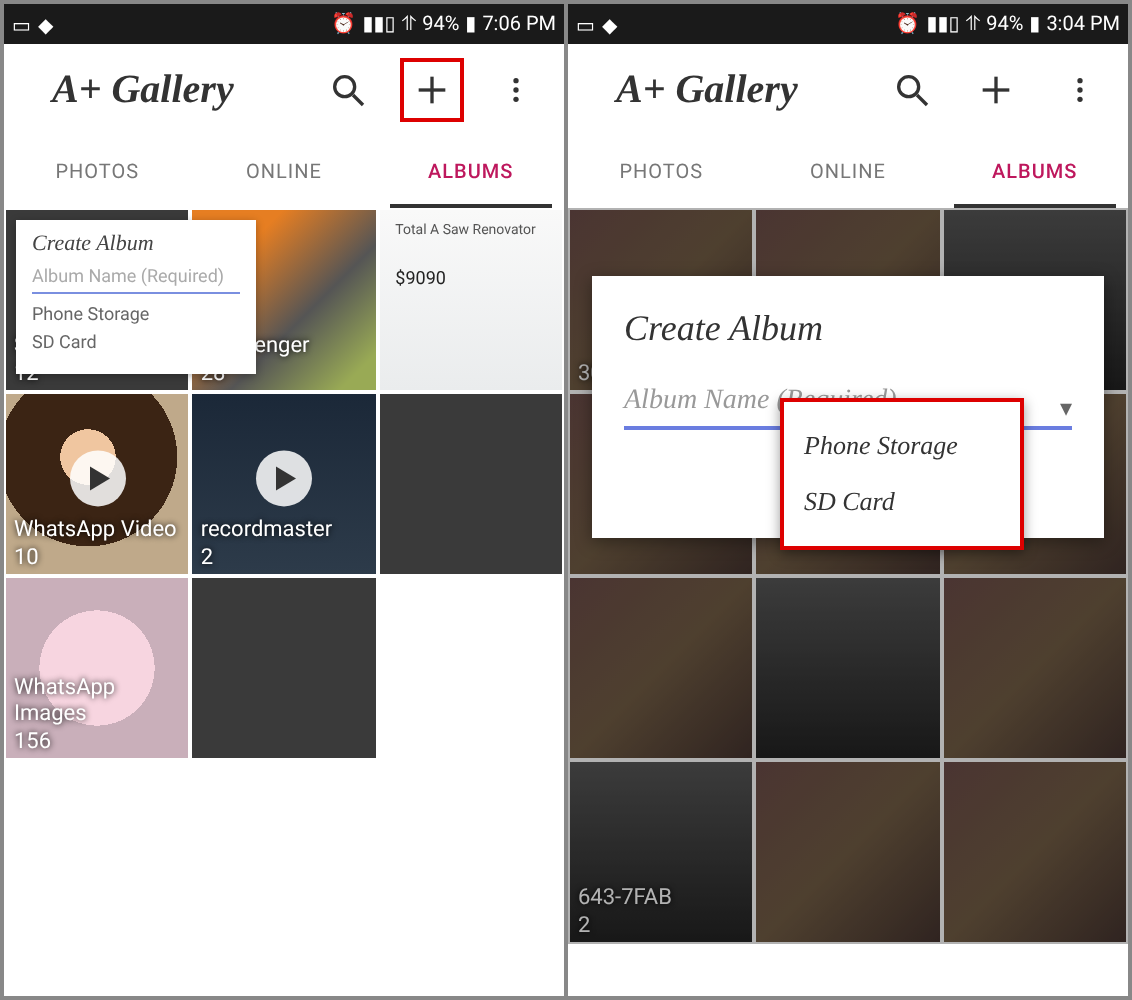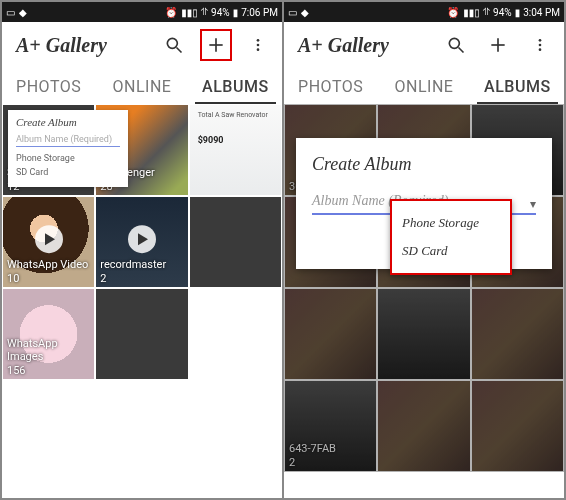--- a/index.html
+++ b/index.html
@@ -32,44 +32,44 @@
     justify-content: space-between;
     padding: 0 4px;
   }
   .statusbar .left, .statusbar .right { display:flex; align-items:center; gap:3px; }
   .statusbar .right span { font-size: 10px; }
   .sb-icon { width:10px; height:10px; display:inline-block; }
   .appbar {
     height: 46px;
     display: flex;
     align-items: center;
-    padding: 0 8px 0 14px;
+    padding: 0 8px 0 24px;
     background:#fff;
   }
   .app-title {
     font-family: "Comic Sans MS", cursive;
     font-size: 20px;
     font-style: italic;
     font-weight: bold;
     color: #333;
     flex: 1;
   }
   .appbar-actions { display:flex; align-items:center; gap:10px; }
   .icon-btn { width:32px; height:32px; display:flex; align-items:center; justify-content:center; color:#333; }
   .highlight-box { border:2px solid #d00; }
   .tabs {
     display:flex;
     height:36px;
     background:#fff;
-    font-size:16px;
+    font-size:10px;
     color:#777;
     letter-spacing:0.5px;
   }
   .tab { flex:1; display:flex; align-items:center; justify-content:center; position:relative; }
-  .tab.active { color:#404040; font-weight:500; }
+  .tab.active { color:#be185d; font-weight:500; }
   .tab.active::after {
     content:""; position:absolute; bottom:0; left:6px; right:6px; height:2px; background:#333;
   }
   .grid {
     flex:1;
     display:grid;
     grid-template-columns: repeat(3,1fr);
     grid-auto-rows: 92px;
     background:#fff;
   }
@@ -86,21 +86,21 @@
   .play {
     position:absolute; top:50%; left:50%; transform:translate(-50%,-60%);
     width:28px; height:28px; border-radius:50%;
     background:rgba(255,255,255,0.85); display:flex; align-items:center; justify-content:center;
   }
   .play::after { content:""; border-left:10px solid #333; border-top:6px solid transparent; border-bottom:6px solid transparent; margin-left:2px; }
   
   .bg-drill { background:linear-gradient(135deg,#e67e22 25%,#555 60%,#9a5 90%); }
   .bg-shop  { background:linear-gradient(#f9f9f9,#eaeced); color:#333; }
   .bg-shop .prod { position:absolute; top:6px; left:8px; font-size:7px; color:#555; }
-  .bg-shop .price { position:absolute; top:30px; left:8px; font-size:9px; font-weight:bold; color:#222; }
+  .bg-shop .price { position:absolute; top:30px; left:8px; font-size:9px; font-weight:normal; color:#222; }
   .bg-model { background:radial-gradient(circle at 45% 35%,#f0c6a0 0 18%,#3b2414 18% 58%,#bfa98a 58% 100%);text-align:center; }
   .bg-car  { background:linear-gradient(#1b2838,#2d3b4a); }
   .bg-pink { background:radial-gradient(circle at 50% 50%,#f7d5e0 0 45%,#c9afba 45% 100%); }
   .bg-dog  { background:radial-gradient(circle at 55% 40%,#fff 0 25%,#a86c44 25% 55%,#fff 55% 100%); }
   .bg-dark { background:#3a3a3a; }
   .bg-blur { background:linear-gradient(135deg,#6a4b47,#705b43,#44332e); filter:brightness(0.9); }
   .bg-blur2 { background:linear-gradient(#555,#222); filter:brightness(0.85); }
 
   
   .mini-dialog {

